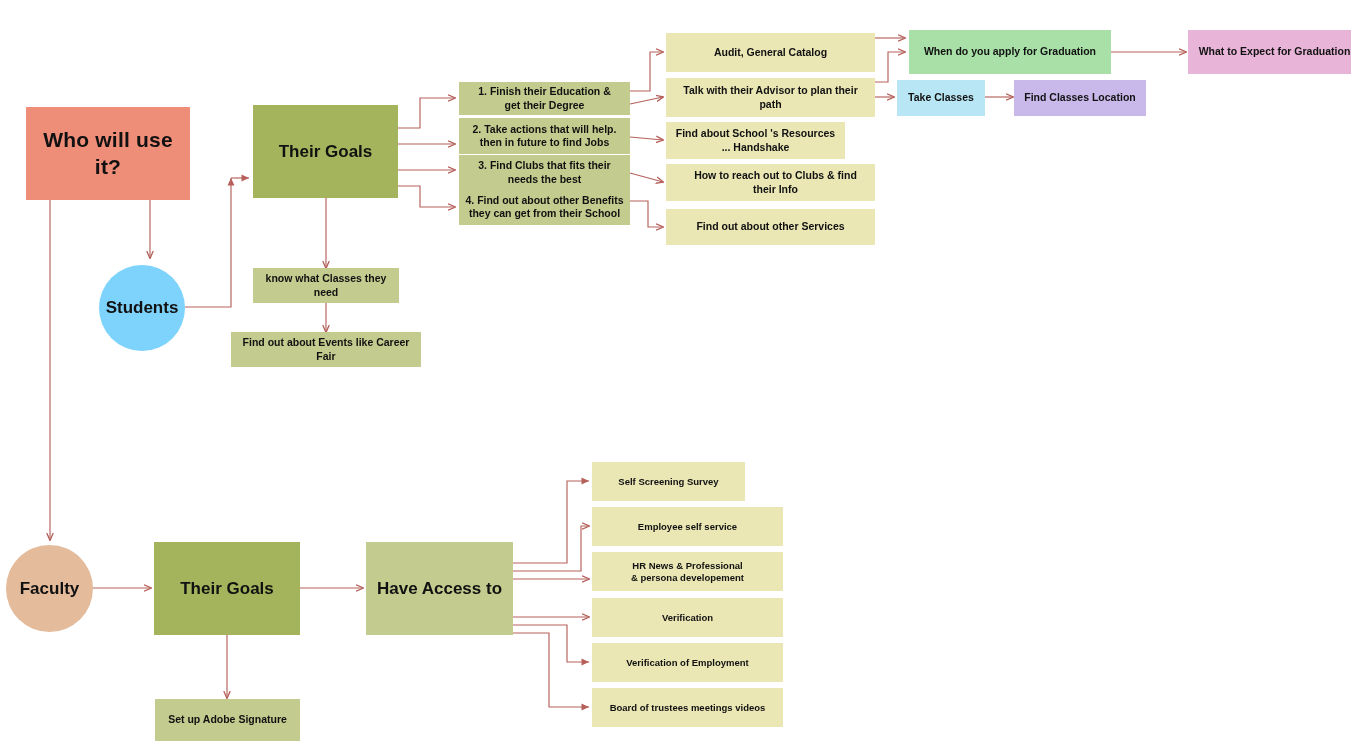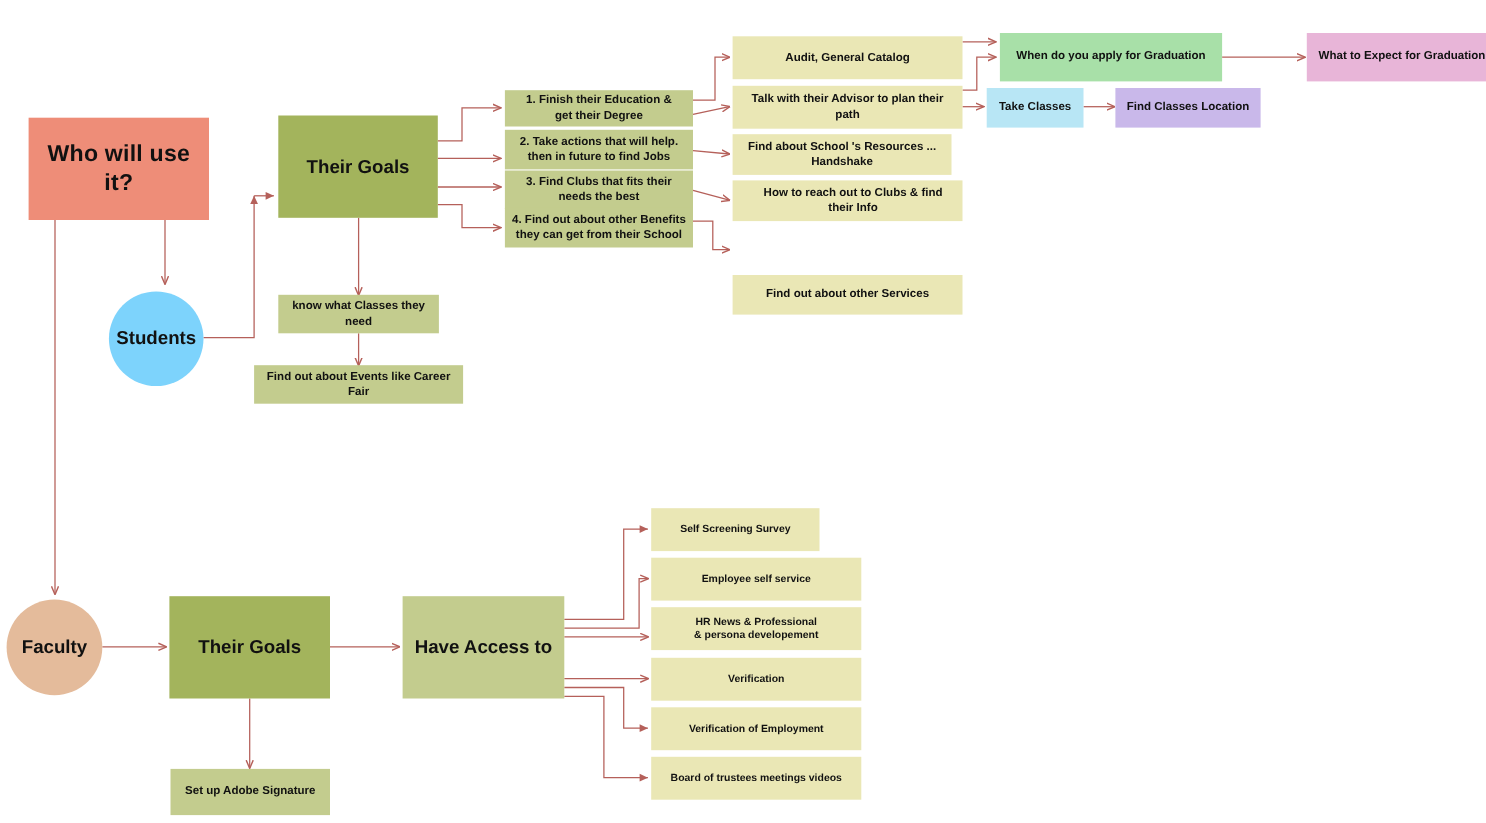--- a/index.html
+++ b/index.html
@@ -160,29 +160,29 @@
   </div>
 
   <div class="node t-small" style="left:666px; top:33px; width:209px; height:39px; background:#eae7b5;">
     <span>Audit, General Catalog</span>
   </div>
 
   <div class="node t-small" style="left:666px; top:78px; width:209px; height:39px; background:#eae7b5;">
     <span>Talk with their Advisor to plan their path</span>
   </div>
 
-  <div class="node t-small" style="left:666px; top:122px; width:199px; height:37px; background:#eae7b5;justify-content:flex-end;">
+  <div class="node t-small" style="left:666px; top:122px; width:179px; height:37px; background:#eae7b5;justify-content:flex-end;">
     <span>Find about School 's Resources ... Handshake</span>
   </div>
 
   <div class="node t-small" style="left:666px; top:164px; width:209px; height:37px; background:#eae7b5;padding-left:16px;">
     <span>How to reach out to Clubs &amp; find their Info</span>
   </div>
 
-  <div class="node t-small" style="left:666px; top:209px; width:209px; height:36px; background:#eae7b5;margin-top:41px;">
+  <div class="node t-small" style="left:666px; top:209px; width:209px; height:36px; background:#eae7b5;">
     <span>Find out about other Services</span>
   </div>
 
   <div class="node t-small" style="left:909px; top:30px; width:202px; height:44px; background:#a8e0a8;">
     <span>When do you apply for Graduation</span>
   </div>
 
   <div class="node t-small" style="left:1188px; top:30px; width:173px; height:44px; background:#e8b5d8;">
     <span>What to Expect for Graduation</span>
   </div>

